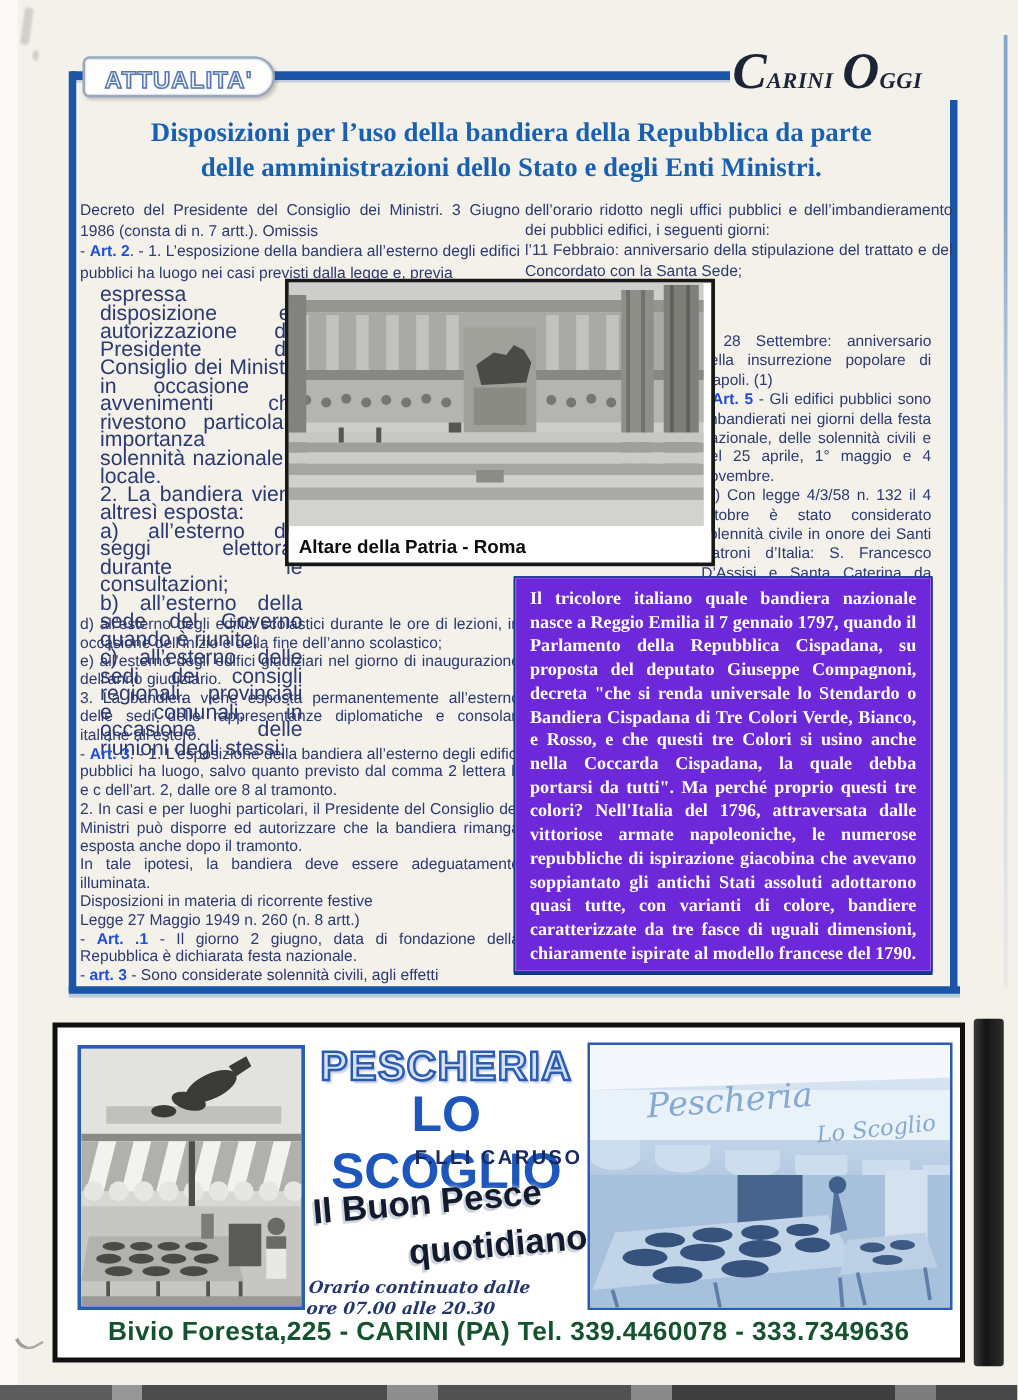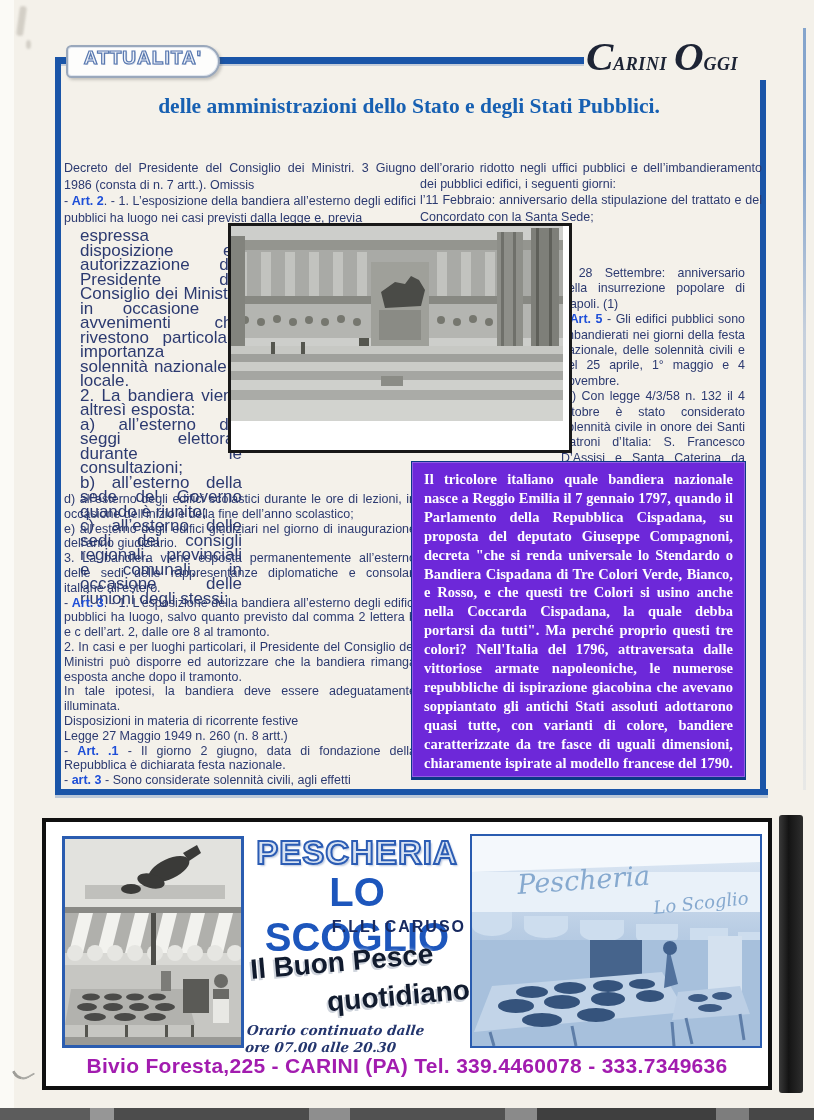--- a/index.html
+++ b/index.html
@@ -15,21 +15,21 @@
      background:linear-gradient(#2a66b4 0 18%, rgba(90,130,190,.55) 40%, rgba(90,130,190,.35) 70%, rgba(90,130,190,.15));}
   .ad-shadow{left:779px;top:815px;width:24px;height:278px;border-radius:3px;
      background:linear-gradient(90deg,#3a3a3a,#141414 40%,#2e2e2e);}
   .bottom-strip{left:0;top:1108px;width:814px;height:12px;
      background:linear-gradient(90deg,#5c5c5c 0 11%,#969696 11% 14%,#4c4c4c 14% 38%,#8e8e8e 38% 43%,#515151 43% 62%,#8a8a8a 62% 66%,#3f3f3f 66% 88%,#7d7d7d 88% 92%,#474747 92% 100%);}
   
   .header-line{left:57px;top:57px;width:527px;height:7px;background:#1a55a8;box-shadow:0 2px 0 rgba(150,170,200,.5);}
   .badge{left:66px;top:45px;width:150px;height:29px;background:#fdfdfc;
      border:2px solid #9aa8bc;border-radius:6px 18px 18px 6px;
      box-shadow:2px 2px 3px rgba(60,60,60,.25), inset 0 0 0 1px #dfe5ee;
-     display:flex;align-items:flex-start;justify-content:center;}
+     display:flex;align-items:flex-end;justify-content:center;}
   .badge span{font-family:"Liberation Sans",sans-serif;font-weight:bold;font-size:19px;
      letter-spacing:1px;color:#eef2f8;-webkit-text-stroke:1.2px #5878b0;text-shadow:1px 1px 0 #c6d0e0;}
   .masthead{left:586px;top:36px;width:180px;height:46px;display:flex;align-items:baseline;
      font-family:"Liberation Serif",serif;font-style:italic;font-weight:bold;color:#1d2435;}
   .masthead .big{font-size:41px;line-height:1;}
   .masthead .small{font-size:18px;line-height:1;letter-spacing:.5px;}
   .masthead .gap{width:7px;}
   
   .frame-left{left:55px;top:57px;width:6px;height:736px;background:#1a55a8;}
   .frame-right{left:760px;top:80px;width:6px;height:713px;background:#1a55a8;}
@@ -66,21 +66,21 @@
   .ad-name2{position:absolute;left:0;top:36px;width:226px;text-align:center;font-size:40px;font-weight:800;
      letter-spacing:0px;color:#1d56bc;}
   .ad-subname{position:absolute;right:4px;top:84px;font-size:16px;font-weight:bold;letter-spacing:2px;color:#182a60;margin-left:40px;}
   .ad-slogan1{position:absolute;left:6px;top:112px;font-size:28px;font-weight:800;color:#111b2e;
      transform:rotate(-5deg);text-shadow:-2px 2px 0 #cfd4dc,0 0 4px #ffffff;}
   .ad-slogan2{position:absolute;right:0px;top:146px;font-size:28px;font-weight:800;color:#111b2e;
      transform:rotate(-5deg);text-shadow:-2px 2px 0 #cfd4dc,0 0 4px #ffffff;}
   .ad-hours{position:absolute;left:2px;top:188px;font-family:"DejaVu Serif",serif;font-style:italic;
      font-weight:bold;font-size:13.5px;line-height:17px;color:#24366e;transform:skewX(-6deg);}
   .ad-contact{position:absolute;left:0;top:232px;width:722px;text-align:center;
-     font-family:"Liberation Sans",sans-serif;font-weight:bold;font-size:21px;color:#a21caf;letter-spacing:.3px;}
+     font-family:"Liberation Sans",sans-serif;font-weight:bold;font-size:21px;color:#14532d;letter-spacing:.3px;}
 </style>
 </head>
 <body>
 
 <div class="abs scan-left-edge"></div>
 <div class="abs smudge1"></div>
 <div class="abs smudge2"></div>
 <div class="abs pen-mark"></div>
 <div class="abs right-edge-line"></div>
 <div class="abs ad-shadow"></div>
@@ -96,21 +96,22 @@
     <span class="gap"></span>
     <span class="big">O</span>
     <span class="small">GGI</span>
 </div>
 
 <div class="abs frame-left"></div>
 <div class="abs frame-right"></div>
 <div class="abs frame-bottom"></div>
 
 <div class="abs page-title">
-  <div>delle amministrazioni dello Stato e degli Stati Pubblici.</div>
+  <div>Disposizioni per l’uso della bandiera della Repubblica da parte</div>
+  <div>delle amministrazioni dello Stato e degli Enti Ministri.</div>
 </div>
 
 <div class="abs body-text lt"><span>Decreto del Presidente del Consiglio dei Ministri. 3 Giugno 1986 (consta di n. 7 artt.). Omissis
 - </span><span class="a">Art. 2</span><span>. - 1. L’esposizione della bandiera all’esterno degli edifici pubblici ha luogo nei casi previsti dalla legge e, previa</span></div>
 <div class="abs body-text ln"><span>espressa disposizione ed autorizzazione del Presidente del Consiglio dei Ministri; in occasione di avvenimenti che rivestono particolare importanza e solennità nazionale o locale.
 2. La bandiera viene altresì esposta:
 a) all’esterno dei seggi elettorali durante le consultazioni;
 b) all’esterno della sede del Governo quando è riunito;
 c) all’esterno delle sedi dei consigli regionali, provinciali e comunali, in occasione delle riunioni degli stessi;</span></div>
 <div class="abs body-text lw"><span>d) all’esterno degli edifici scolastici durante le ore di lezioni, in occasione dell’inizio e della fine dell’anno scolastico;
@@ -182,20 +183,21 @@
       <rect x="0" y="164" width="332" height="10" fill="#aaaba7"></rect>
       <rect x="0" y="174" width="332" height="21" fill="#d2d3cf"></rect>
     </g>
     <g fill="#55564f">
       <rect x="40" y="116" width="4" height="12"></rect>
         <rect x="70" y="116" width="4" height="12"></rect>
       <rect x="128" y="112" width="10" height="8"></rect>
         <rect x="150" y="150" width="22" height="10" fill="#8b8c86"></rect>
     </g>
   </svg>
+  <div class="photo-caption">Altare della Patria - Roma</div>
 </div>
 
 <div class="abs bluebox">
   <div class="bluebox-text">Il tricolore italiano quale bandiera nazionale nasce a Reggio Emilia il 7 gennaio 1797, quando il Parlamento della Repubblica Cispadana, su proposta del deputato Giuseppe Compagnoni, decreta "che si renda universale lo Stendardo o Bandiera Cispadana di Tre Colori Verde, Bianco, e Rosso, e che questi tre Colori si usino anche nella Coccarda Cispadana, la quale debba portarsi da tutti". Ma perché proprio questi tre colori? Nell'Italia del 1796, attraversata dalle vittoriose armate napoleoniche, le numerose repubbliche di ispirazione giacobina che avevano soppiantato gli antichi Stati assoluti adottarono quasi tutte, con varianti di colore, bandiere caratterizzate da tre fasce di uguali dimensioni, chiaramente ispirate al modello francese del 1790.</div>
 </div>
 
 <div class="abs ad-box">
   <div class="ad-inner">
     <div class="ad-photo-left">
       <svg width="176" height="206" viewBox="0 0 176 206">

